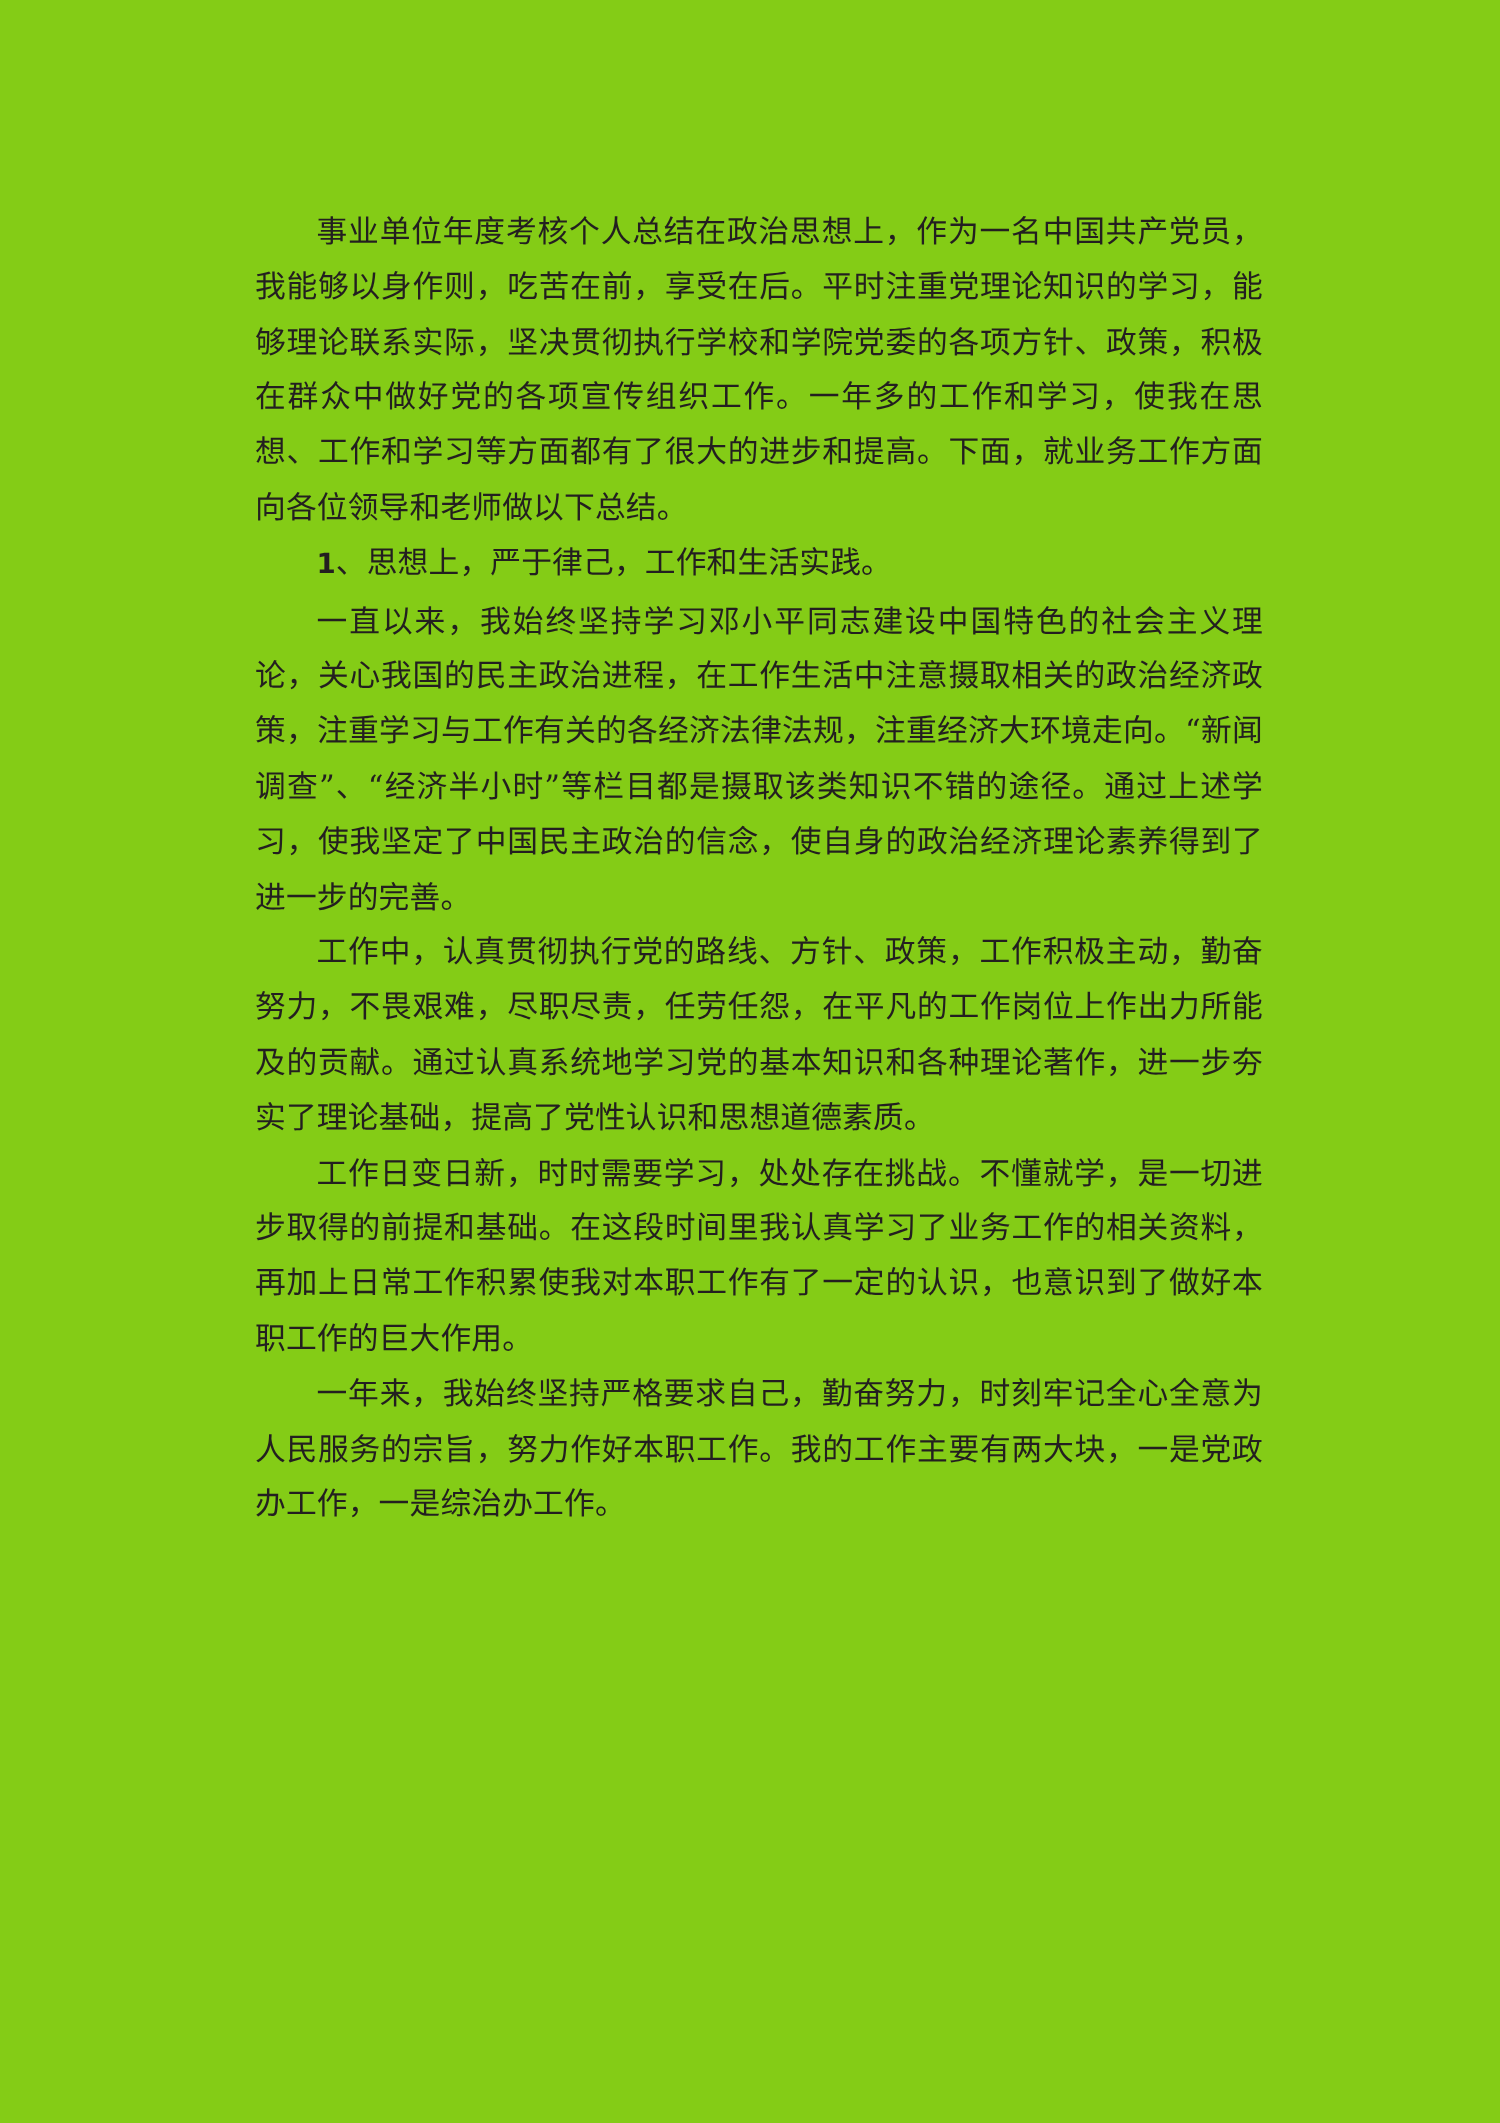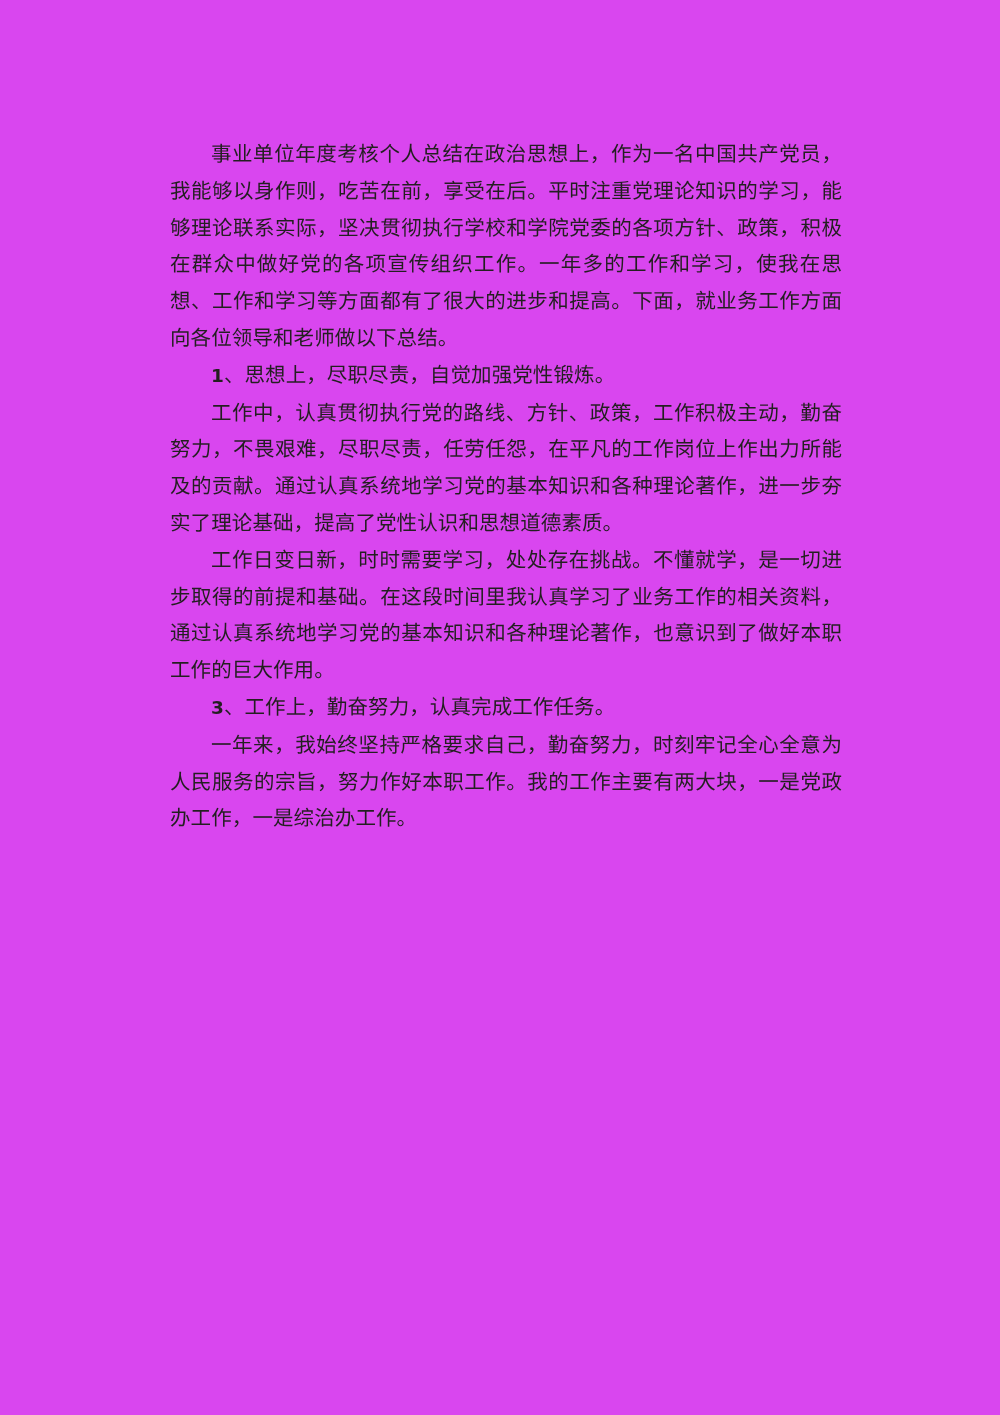--- a/index.html
+++ b/index.html
@@ -12,21 +12,21 @@
     width: 1000px;
     height: 1415px;
     overflow: hidden;
     font-family: "DejaVu Serif", "Liberation Serif", serif;
   }
 
   .page {
     position: relative;
     width: 1000px;
     height: 1415px;
-    background: #d946ef;
+    background: #84cc16;
     box-sizing: border-box;
   }
 
   .page-body {
     position: absolute;
     left: 170px;
     top: 136px;
     width: 672px;
   }
 
@@ -56,28 +56,28 @@
   }
 </style>
 </head>
 <body>
 
 <div class="page">
   <div class="page-body">
 
     <p class="para">事业单位年度考核个人总结在政治思想上，作为一名中国共产党员，我能够以身作则，吃苦在前，享受在后。平时注重党理论知识的学习，能够理论联系实际，坚决贯彻执行学校和学院党委的各项方针、政策，积极在群众中做好党的各项宣传组织工作。一年多的工作和学习，使我在思想、工作和学习等方面都有了很大的进步和提高。下面，就业务工作方面向各位领导和老师做以下总结。</p>
 
-    <p class="para numbered"><span class="num">1</span><span>、思想上，尽职尽责，自觉加强党性锻炼。</span></p>
+    <p class="para numbered"><span class="num">1</span><span>、思想上，严于律己，工作和生活实践。</span></p>
 
+    <p class="para">一直以来，我始终坚持学习邓小平同志建设中国特色的社会主义理论，关心我国的民主政治进程，在工作生活中注意摄取相关的政治经济政策，注重学习与工作有关的各经济法律法规，注重经济大环境走向。“新闻调查”、“经济半小时”等栏目都是摄取该类知识不错的途径。通过上述学习，使我坚定了中国民主政治的信念，使自身的政治经济理论素养得到了进一步的完善。</p>
 
 
     <p class="para">工作中，认真贯彻执行党的路线、方针、政策，工作积极主动，勤奋努力，不畏艰难，尽职尽责，任劳任怨，在平凡的工作岗位上作出力所能及的贡献。通过认真系统地学习党的基本知识和各种理论著作，进一步夯实了理论基础，提高了党性认识和思想道德素质。</p>
 
 
-    <p class="para">工作日变日新，时时需要学习，处处存在挑战。不懂就学，是一切进步取得的前提和基础。在这段时间里我认真学习了业务工作的相关资料，通过认真系统地学习党的基本知识和各种理论著作，也意识到了做好本职工作的巨大作用。</p>
+    <p class="para">工作日变日新，时时需要学习，处处存在挑战。不懂就学，是一切进步取得的前提和基础。在这段时间里我认真学习了业务工作的相关资料，再加上日常工作积累使我对本职工作有了一定的认识，也意识到了做好本职工作的巨大作用。</p>
 
 
-    <p class="para numbered"><span class="num">3</span><span>、工作上，勤奋努力，认真完成工作任务。</span></p>
 
     <p class="para">一年来，我始终坚持严格要求自己，勤奋努力，时刻牢记全心全意为人民服务的宗旨，努力作好本职工作。我的工作主要有两大块，一是党政办工作，一是综治办工作。</p>
 
   </div>
 </div>
 
 </body></html>

